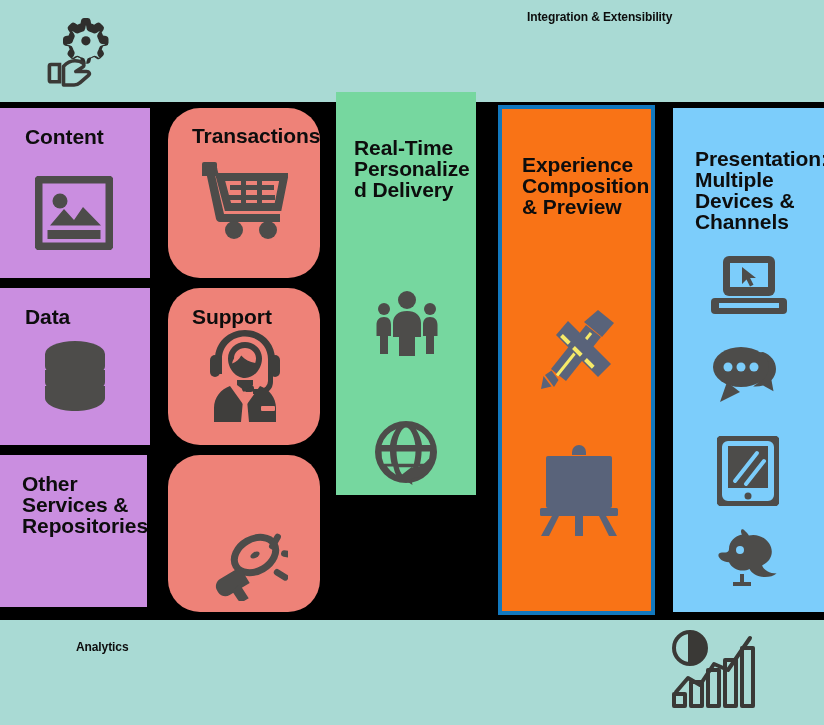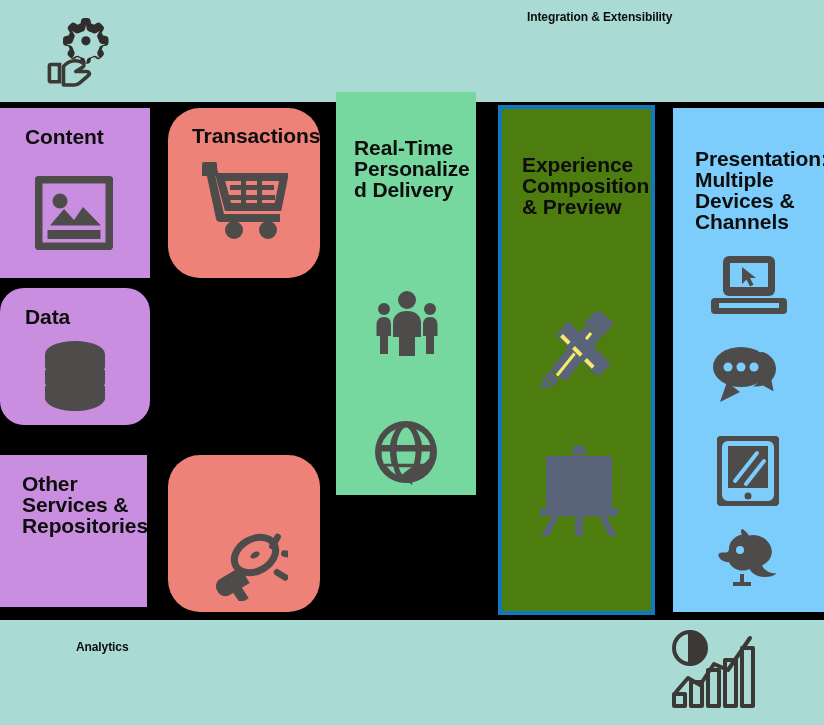--- a/index.html
+++ b/index.html
@@ -64,29 +64,29 @@
   }
 
   
   .c-purple { background: #ca8ee0; }
   
   .c-salmon { background: #ee8278; border-radius: 32px; }
   
   .c-green  { background: #76d79f; }
   
   .c-yellow {
-    background: #4d7c0f;
+    background: #f97316;
     border: 4px solid #1278be;
   }
   
   .c-blue   { background: #7ccdfb; }
 
   
   #card-content      { left: 0px;   top: 108px; width: 150px; height: 170px; }
-  #card-data         { left: 0px;   top: 288px; width: 150px; height: 137px; border-radius: 24px; }
+  #card-data         { left: 0px;   top: 288px; width: 150px; height: 157px; }
   #card-other        { left: 0px;   top: 455px; width: 147px; height: 152px; }
   
   #card-transactions { left: 168px; top: 108px; width: 152px; height: 170px; }
   #card-support      { left: 168px; top: 288px; width: 152px; height: 157px; }
   #card-digital      { left: 168px; top: 455px; width: 152px; height: 157px; }
   
   #card-realtime     { left: 336px; top: 92px; width: 140px; height: 403px; }
   
   #card-experience   { left: 498px; top: 105px; width: 157px; height: 510px; }
   
@@ -186,20 +186,39 @@
           <rect x="41" y="19" width="5" height="27"></rect>
           <rect x="57" y="19" width="5" height="27"></rect>
           <path d="M13 6l11 48h56v8H20c-2 0-3.6-1.3-4-3.2L5 7z"></path>
           <circle cx="34" cy="70" r="9"></circle>
           <circle cx="68" cy="70" r="9"></circle>
         </g>
       </svg>
     </div>
   </div>
 
+  <div class="card c-salmon" id="card-support">
+    <div class="card-title" id="t-support">Support</div>
+    <div class="card-icon" id="i-support">
+      <svg width="82" height="96" viewBox="0 0 82 96">
+        <g fill="#3f3e3c">
+          <path d="M41 2C24.5 2 11 14.5 11 31v15h7V31c0-13 10.3-22.5 23-22.5S64 18 64 31v15h7V31C71 14.5 57.5 2 41 2z"></path>
+          <rect x="6" y="27" width="10" height="22" rx="5"></rect>
+          <rect x="66" y="27" width="10" height="22" rx="5"></rect>
+          <path d="M64 46v7a8 8 0 0 1-8 8h-7v5h8a12 12 0 0 0 12-12v-8z"></path>
+          <rect x="38" y="57" width="12" height="7" rx="3.5"></rect>
+          <path d="M41 14c-9.4 0-17 7.2-17 16.5 0 10 7.6 19.5 17 19.5s17-9.5 17-19.5C58 21.2 50.4 14 41 14zm0 6c6 0 11 4.5 11 10.5 0 1.5-.3 3-.8 4.5-5.5-.6-10.5-3.3-14-7.4-2 3.8-5.2 6.6-9.1 7.9A13 13 0 0 1 30 30.5C30 24.5 35 20 41 20z"></path>
+          <path d="M26 58c-9 3-16 11.5-16 22v14h62V80c0-10.5-7-19-16-22l-15 21z"></path>
+          <path d="M41 63l-4 5 2 4-2 22h8l-2-22 2-4z" fill="#ee8278"></path>
+          <path d="M33 57l8 6 8-6v-5H33z" fill="#3f3e3c"></path>
+          <rect x="57" y="78" width="14" height="5" rx="1" fill="#ee8278"></rect>
+        </g>
+      </svg>
+    </div>
+  </div>
 
   <div class="card c-salmon" id="card-digital">
     <div class="card-icon" id="i-digital">
       <svg width="80" height="74" viewBox="0 0 80 74">
         <g class="dark">
           <ellipse cx="47" cy="28" rx="22" ry="16" transform="rotate(-30 47 28)" fill="none" stroke="#4d4c4a" stroke-width="7"></ellipse>
           <ellipse cx="47" cy="28" rx="5" ry="3" transform="rotate(-30 47 28)"></ellipse>
           <path d="M32 40 12 52c-4 2.4-5.3 7.6-2.9 11.6l1 1.6c2.4 4 7.6 5.3 11.6 2.9l20-12z"></path>
           <path d="M24 64l6 9c1.2 1.8 3.6 2.4 5.5 1.3l5.2-3-9-14z"></path>
           <rect x="64" y="6" width="6.5" height="17" rx="3" transform="rotate(30 67 14)"></rect>

